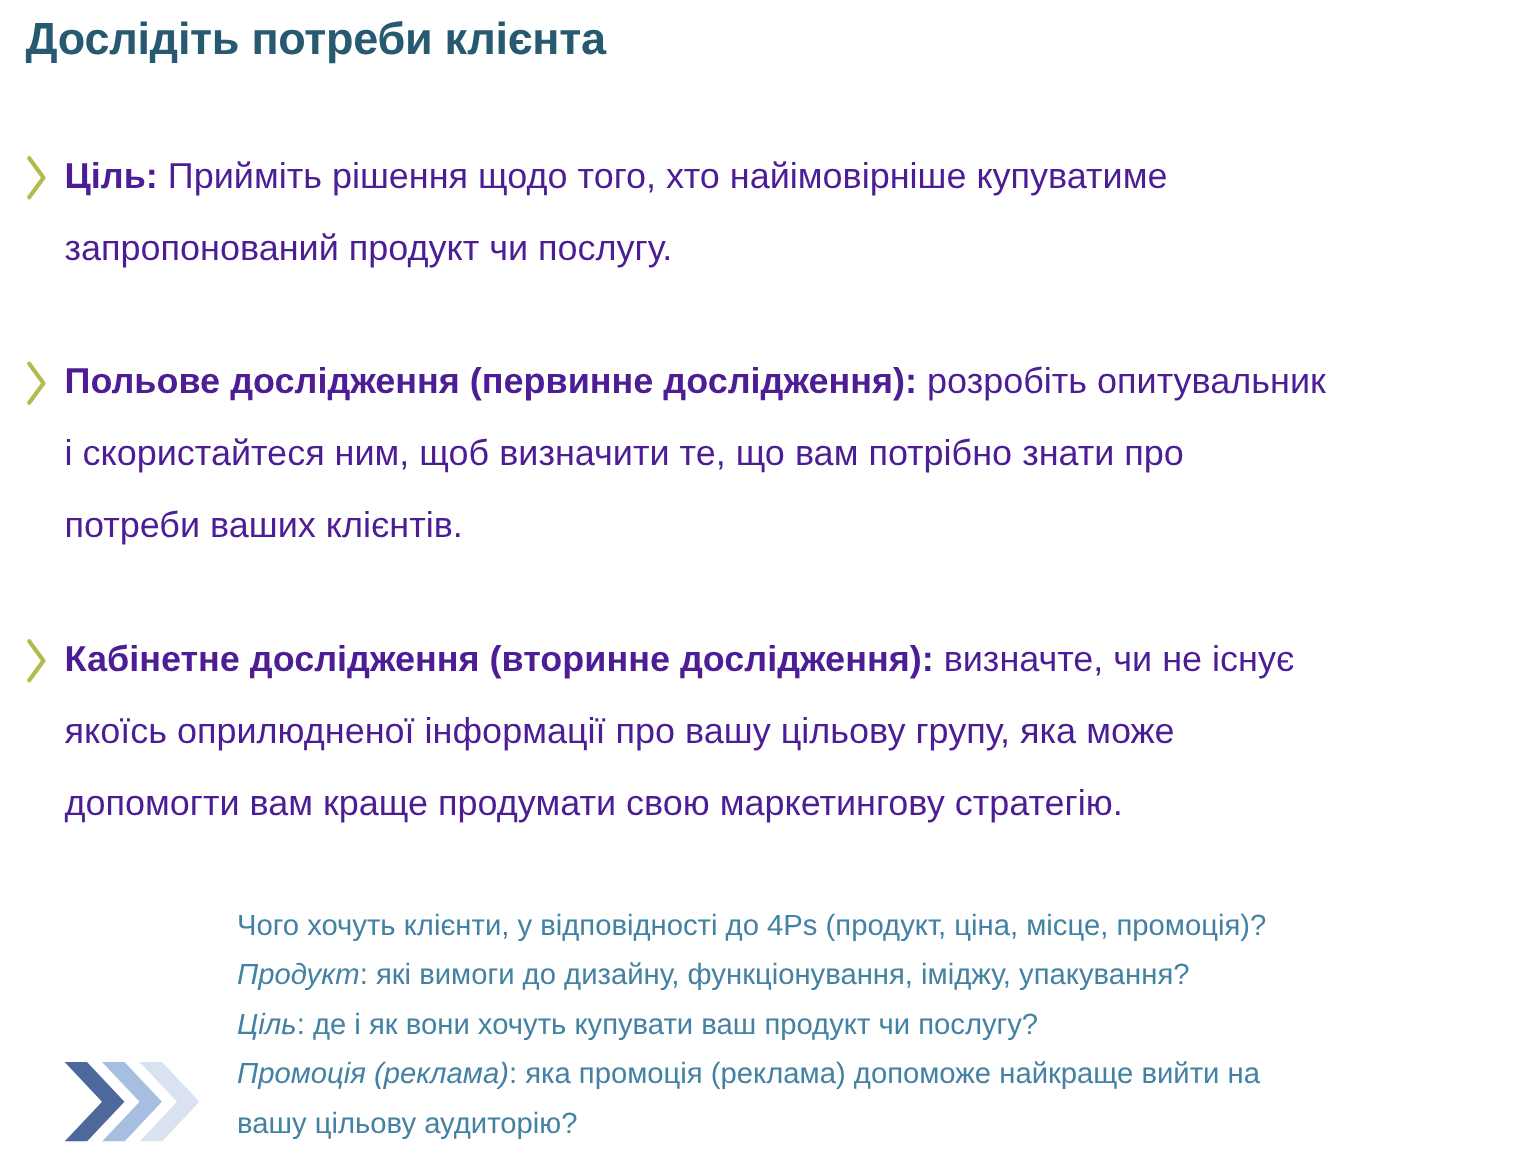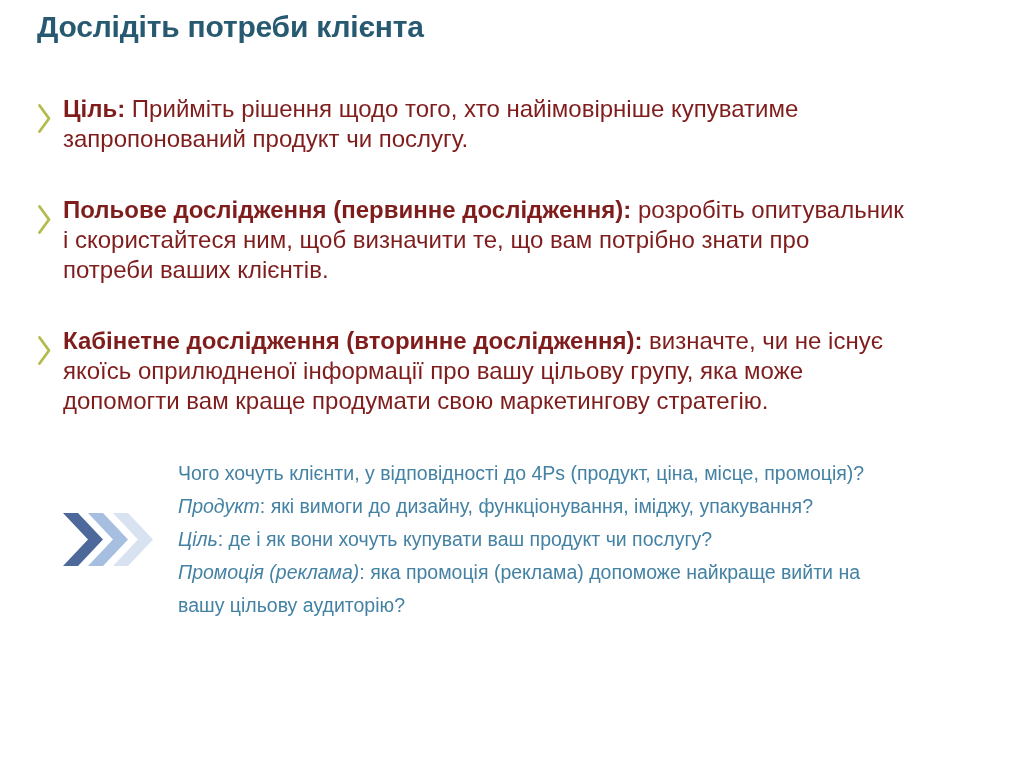--- a/index.html
+++ b/index.html
@@ -4,21 +4,21 @@
 <style>
   * { margin: 0; padding: 0; box-sizing: border-box; }
   html, body { width: 1014px; height: 776px; }
   body {
     background: #ffffff;
     font-family: "Liberation Sans", sans-serif;
     overflow: hidden;
   }
   .slide {
     width: 1014px; height: 776px;
-    padding: 10px 20px 0 37px;
+    padding: 10px 20px 0 17px;
     position: relative;
   }
   .slide-title {
     font-size: 30px;
     font-weight: bold;
     color: #275A71;
     letter-spacing: -0.2px;
   }
   .bullet-list { margin-top: 50px; }
   .bullet {
@@ -26,29 +26,29 @@
     align-items: flex-start;
     margin-bottom: 41px;
   }
   .bullet-marker {
     flex: none;
     width: 26px;
     padding-top: 9px;
   }
   .bullet-content {
     font-size: 24px;
-    line-height: 30px;
-    color: #7f1d1d;
+    line-height: 48px;
+    color: #4c1d95;
     width: 920px;
   }
   .bullet-bold { font-weight: bold; }
   .prewrap { white-space: pre-wrap; }
   .sub-block {
     display: flex;
-    align-items: center;
+    align-items: flex-end;
     margin: 3px 0 0 26px;
   }
   .sub-icon { flex: none; padding-top: 4px; }
   .sub-text {
     margin-left: 25px;
     font-size: 19.5px;
     line-height: 33px;
     color: #4482A4;
     width: 848px;
   }

